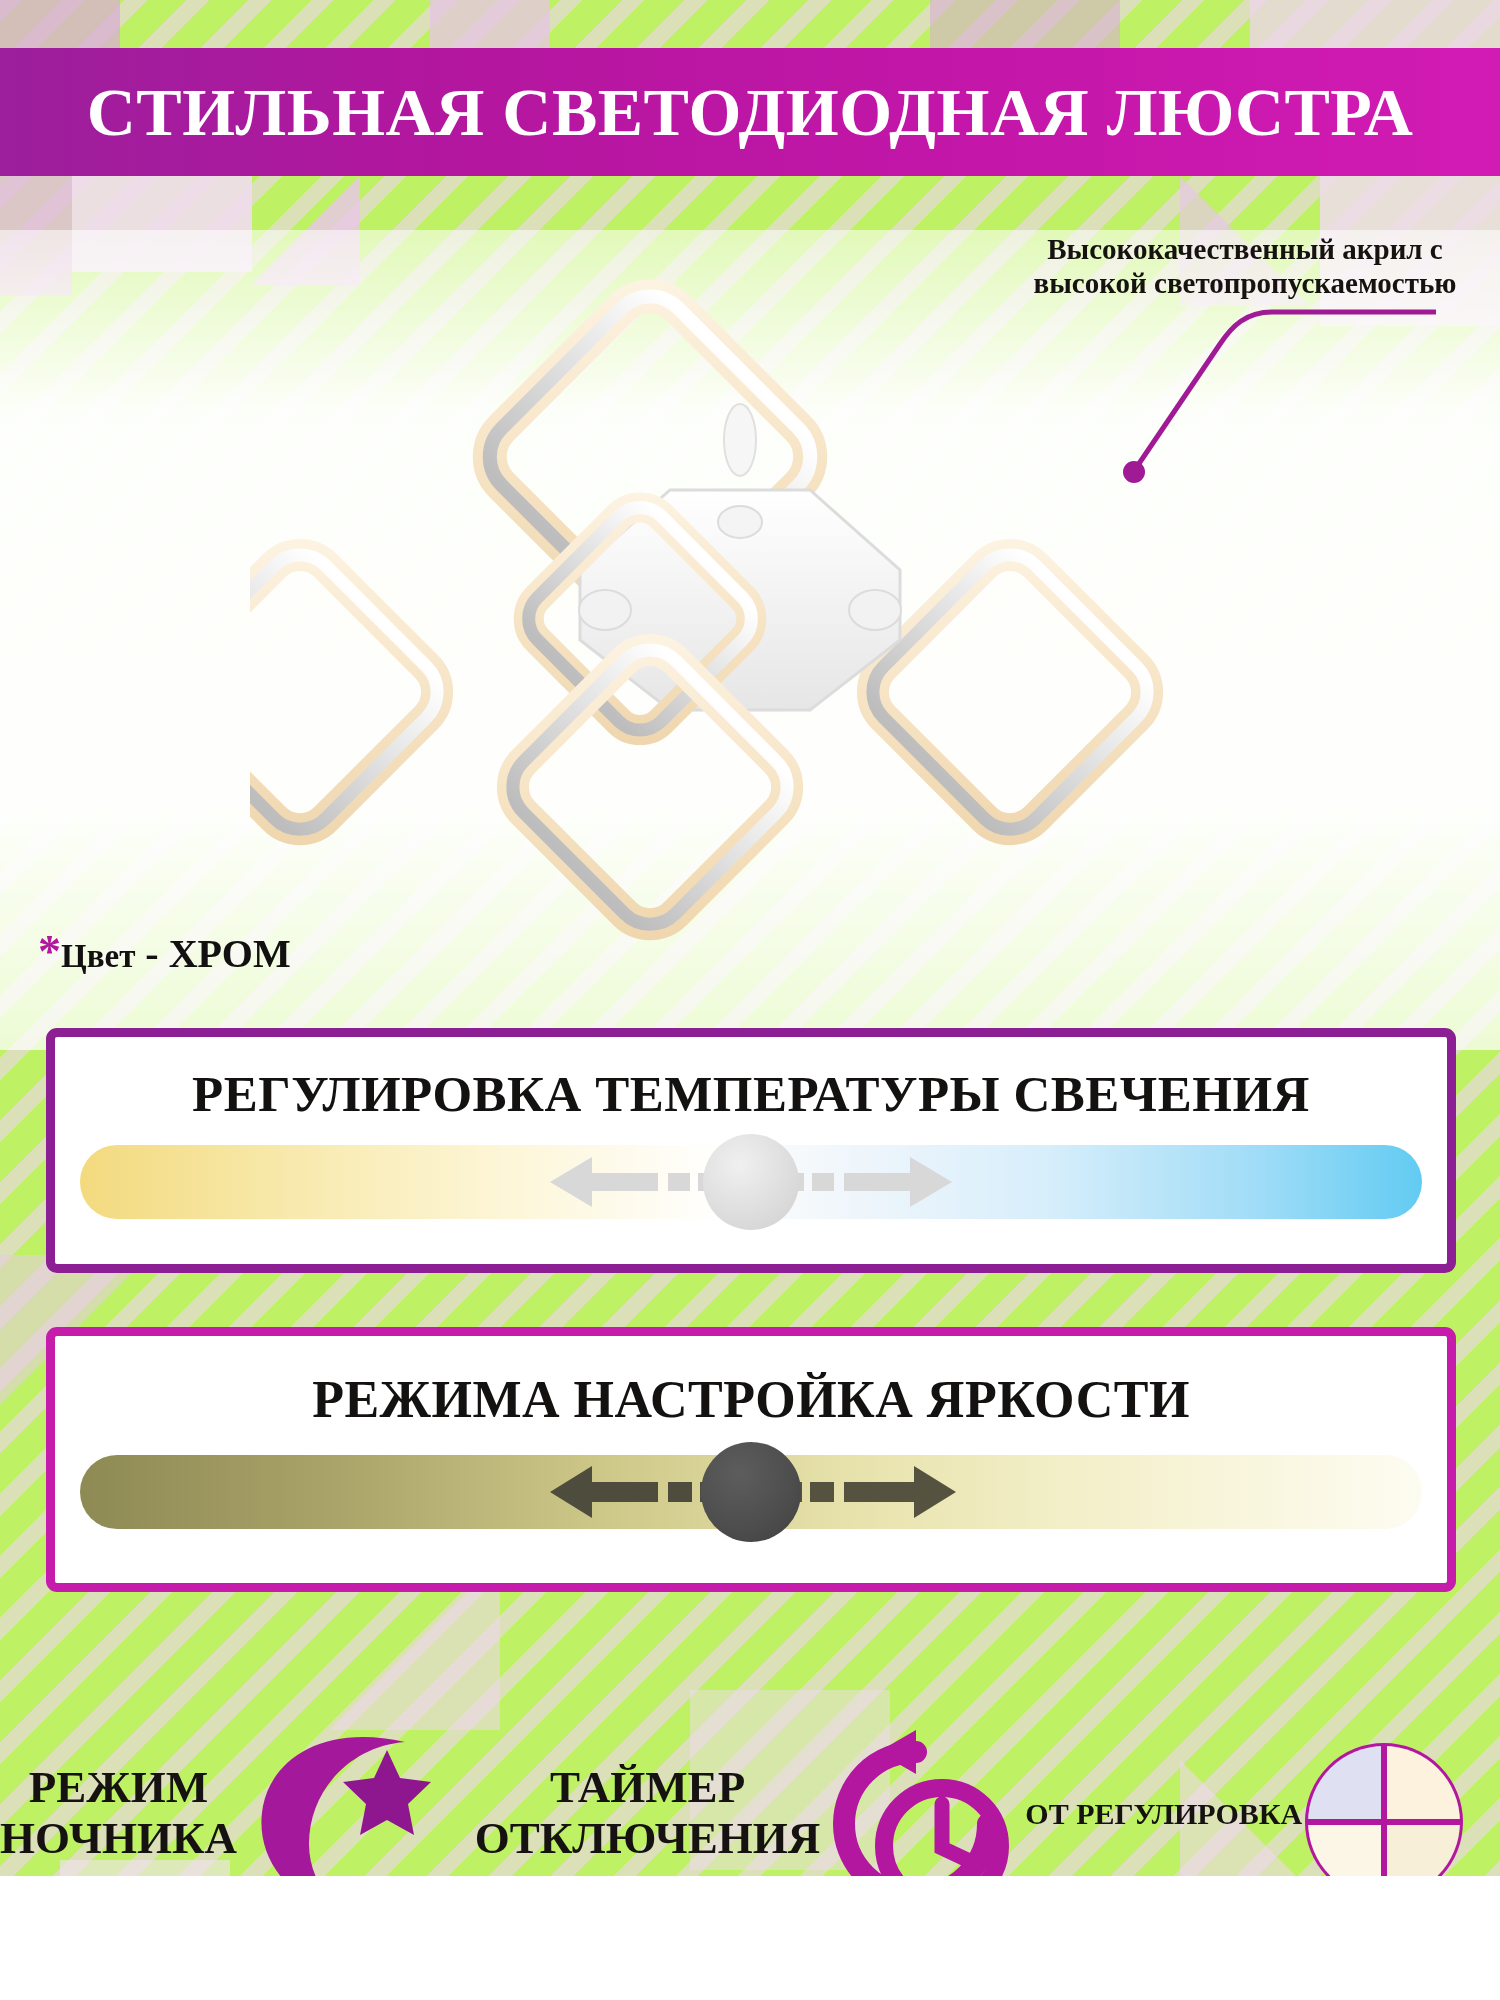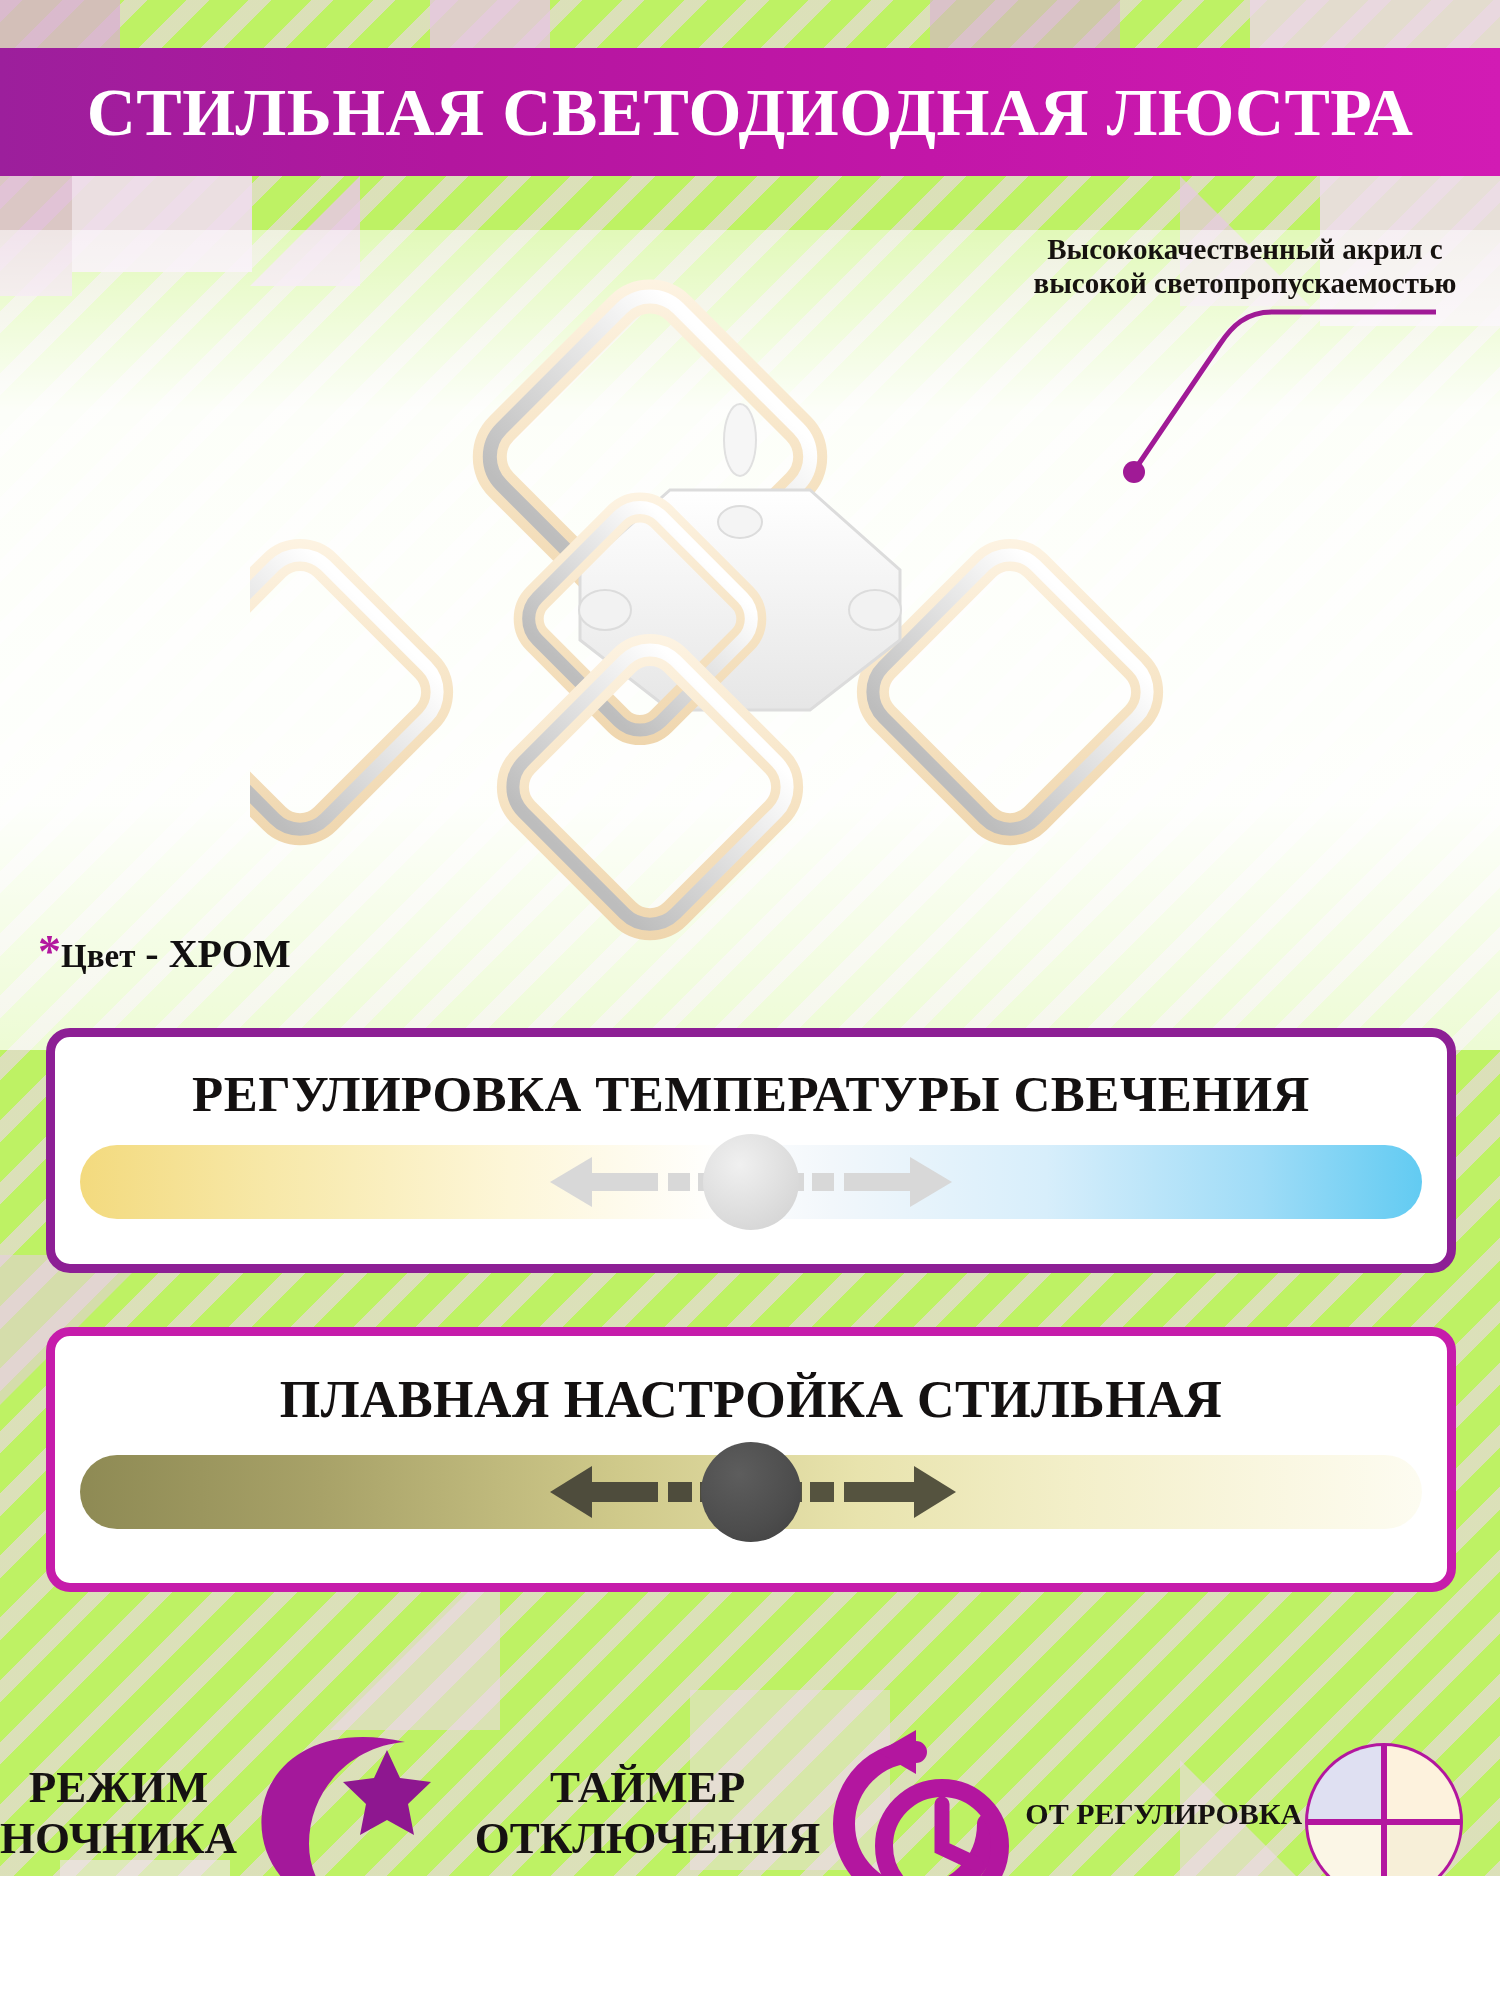--- a/index.html
+++ b/index.html
@@ -125,21 +125,21 @@
   }
   .color-note .small {
     font-size: 33px;
   }
 
   
   .panel {
     position: absolute;
     left: 46px;
     width: 1410px;
-    border-radius: 24px;
+    border-radius: 11px;
     background: #ffffff;
     box-sizing: border-box;
   }
   .panel-1 {
     top: 1028px;
     height: 245px;
     border: 9px solid #8d1f95;
   }
   .panel-2 {
     top: 1327px;
@@ -351,21 +351,21 @@
           <rect x="732" y="28" width="22" height="18"></rect>
           <rect x="702" y="28" width="22" height="18"></rect>
           <rect x="676" y="28" width="18" height="18" opacity="0.65"></rect>
         </g>
       </svg>
       <div class="knob knob-light"></div>
     </div>
   </div>
 
   <div class="panel panel-2">
-    <div class="panel-title">ПЛАВНАЯ НАСТРОЙКА СТИЛЬНАЯ</div>
+    <div class="panel-title">РЕЖИМА НАСТРОЙКА ЯРКОСТИ</div>
     <div class="slider slider-bright">
       <svg class="arrow-wrap" viewBox="0 0 1342 74">
         <g fill="#4e4c3c">
           <path d="M470 37 L512 11 L512 63 Z"></path>
           <rect x="508" y="27" width="70" height="20"></rect>
           <rect x="588" y="27" width="24" height="20"></rect>
           <rect x="620" y="27" width="24" height="20"></rect>
           <rect x="652" y="27" width="18" height="20" opacity="0.7"></rect>
         </g>
         <g fill="#55533f">

